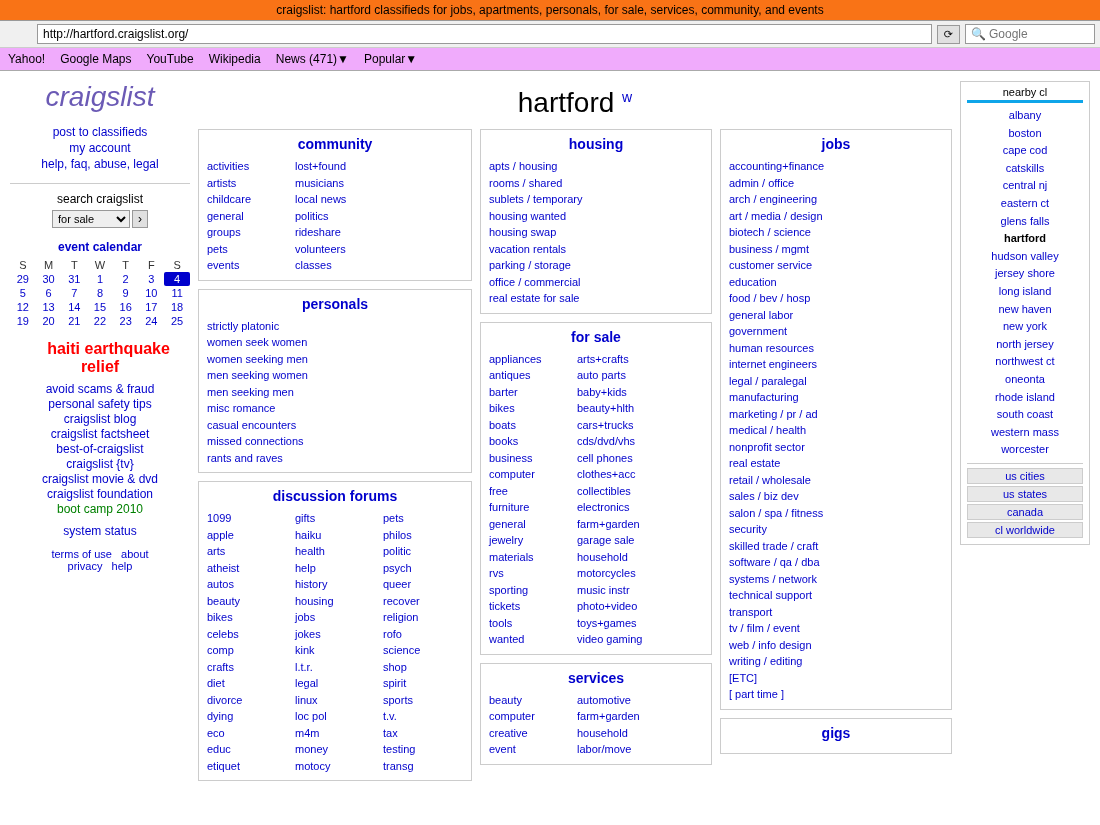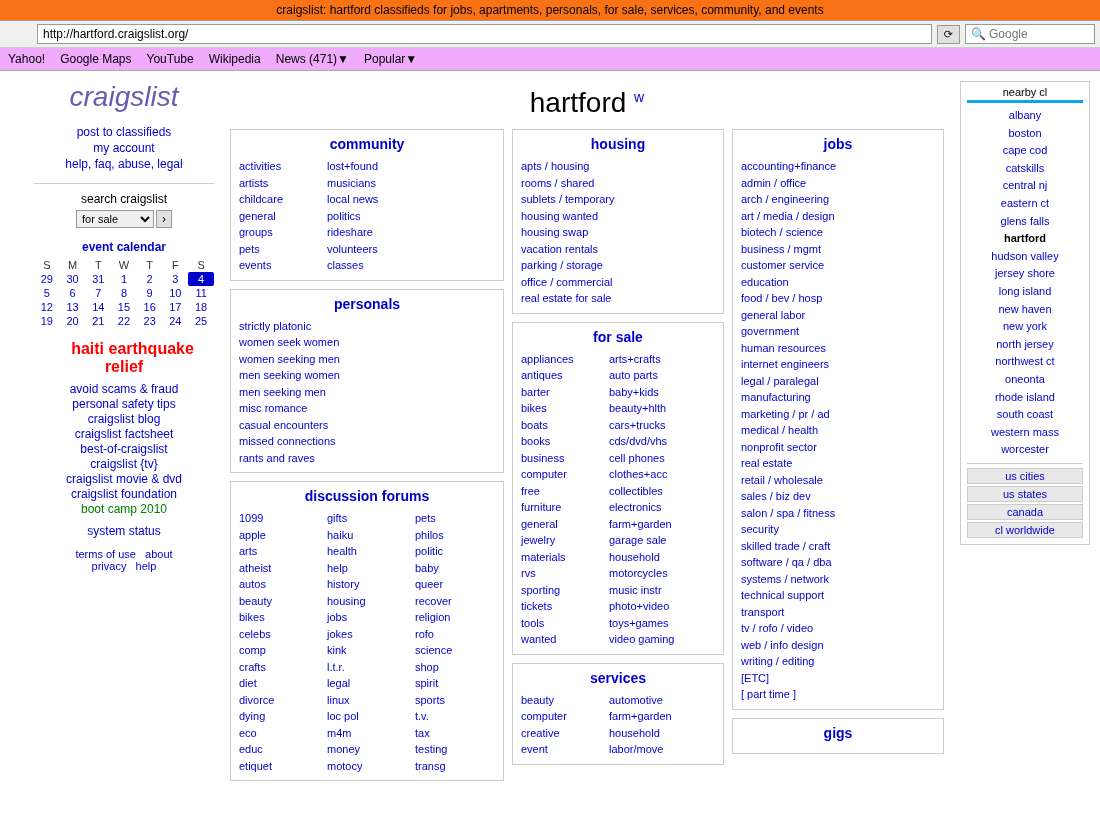--- a/index.html
+++ b/index.html
@@ -66,23 +66,22 @@
     #nav-bar a {
       color: #000;
       text-decoration: none;
       cursor: pointer;
     }
 
     
     #main-wrapper {
       display: flex;
       padding: 10px;
-      gap: 16px;
+      gap: 8px;
       background: #fff;
-      margin-left: 24px;
     }
 
     
     #left-sidebar {
       width: 180px;
       flex-shrink: 0;
     }
     .logo {
       color: #6b5ab5;
       font-size: 28px;
@@ -531,21 +530,21 @@
               <a>linux</a>
               <a>loc pol</a>
               <a>m4m</a>
               <a>money</a>
               <a>motocy</a>
             </div>
             <div class="section-col">
               <a>pets</a>
               <a>philos</a>
               <a>politic</a>
-              <a>baby</a>
+              <a>psych</a>
               <a>queer</a>
               <a>recover</a>
               <a>religion</a>
               <a>rofo</a>
               <a>science</a>
               <a>shop</a>
               <a>spirit</a>
               <a>sports</a>
               <a>t.v.</a>
               <a>tax</a>
@@ -666,21 +665,21 @@
             <a>real estate</a>
             <a>retail / wholesale</a>
             <a>sales / biz dev</a>
             <a>salon / spa / fitness</a>
             <a>security</a>
             <a>skilled trade / craft</a>
             <a>software / qa / dba</a>
             <a>systems / network</a>
             <a>technical support</a>
             <a>transport</a>
-            <a>tv / rofo / video</a>
+            <a>tv / film / event</a>
             <a>web / info design</a>
             <a>writing / editing</a>
             <a>[ETC]</a>
             <a>[ part time ]</a>
           </div>
         </div>
 
         <div class="section-box">
           <div class="section-title">gigs</div>
         </div>

